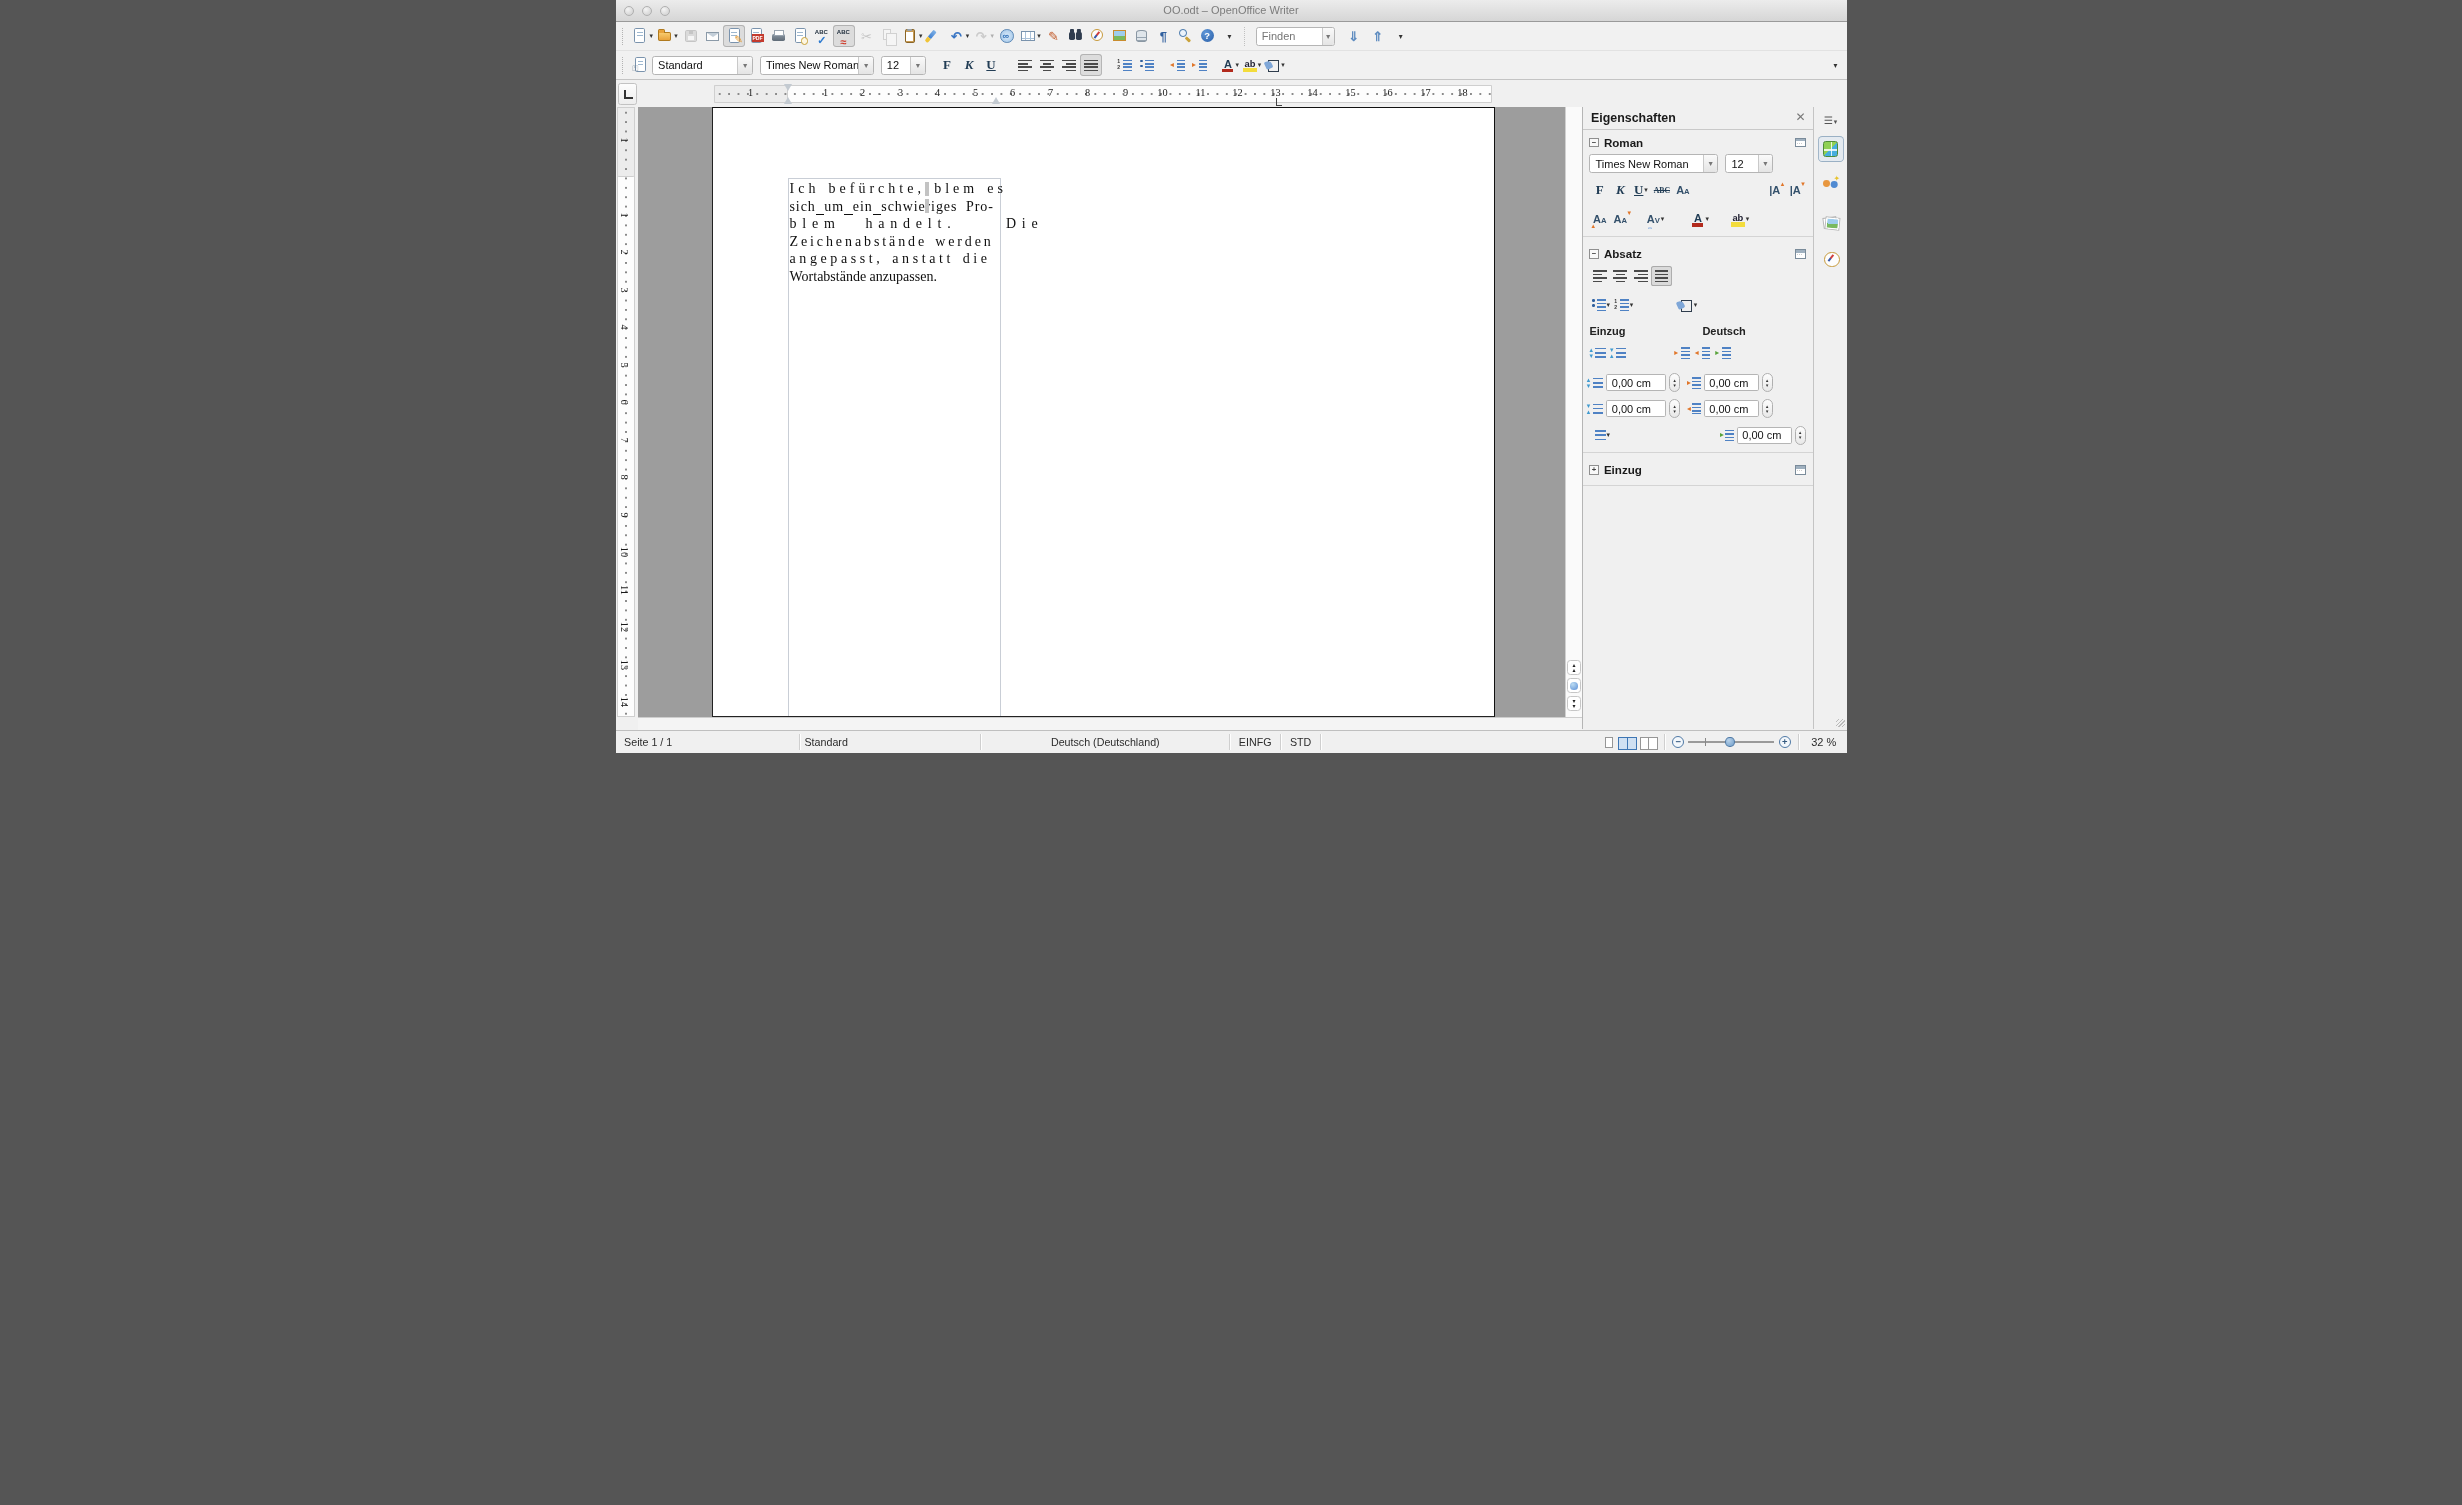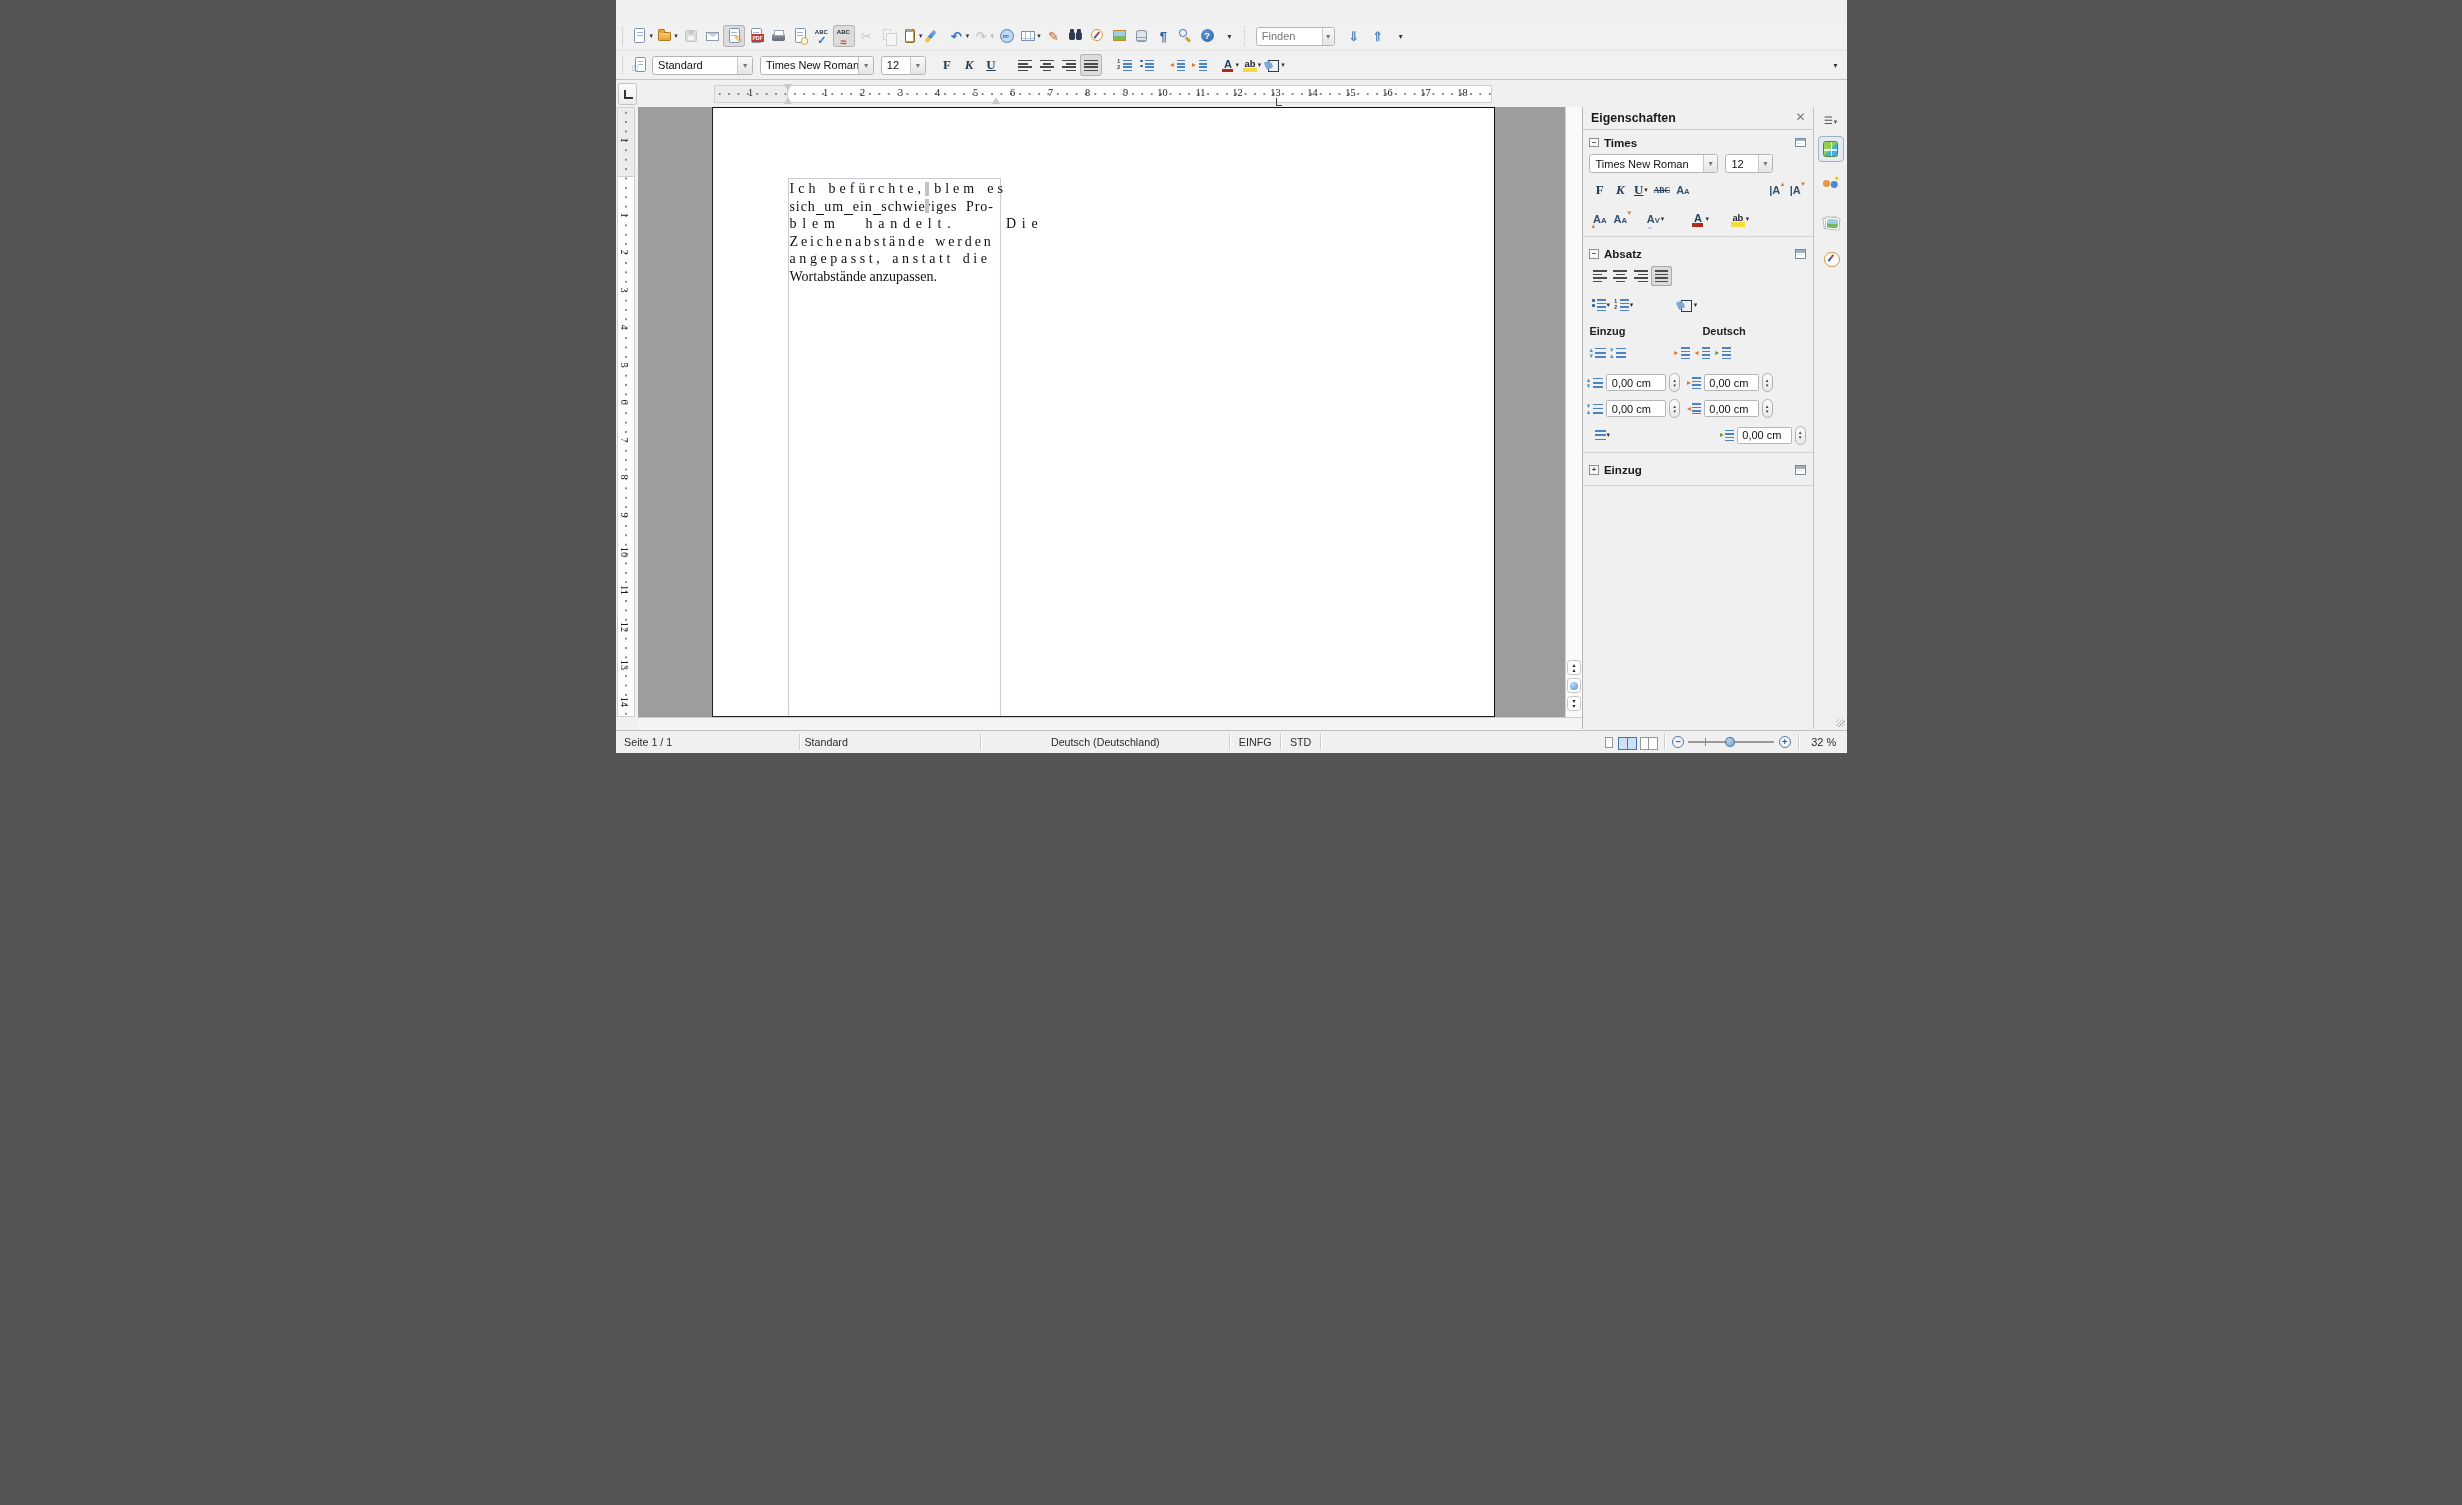--- a/index.html
+++ b/index.html
@@ -302,20 +302,28 @@
   .zhandle{position:absolute;left:37px;top:0.9px;width:9.4px;height:10.3px;border-radius:50%;
       border:0.9px solid #4f79a5;background:radial-gradient(circle at 35% 30%,#b8d2ea,#6f9cc8);}
   .st-zoom{width:48px;text-align:right;padding-right:10.3px;font-size:11px;}
   input.flat{border:none;outline:none;background:transparent;font:inherit;color:#111;width:100%;padding:0 5.1px;}
 </style>
 </head>
 <body>
 
 <div id="app">
 
+  <div class="titlebar">
+    <div class="tl-group">
+      <span class="tl"></span>
+      <span class="tl"></span>
+      <span class="tl"></span>
+    </div>
+    <div class="win-title">OO.odt – OpenOffice Writer</div>
+  </div>
 
   <div class="toolbar tb1">
     <span class="handle"></span>
     <span id="tb1-icons" style="display:flex;align-items:center;">
         <span class="tb-btn i-new-document dd">
           <span class="g">
             <span class="pgbase"></span>
           </span>
         </span>
         <span class="tb-btn i-open dd">
@@ -631,21 +639,21 @@
     <div class="sidebar">
       <div class="sb-panel">
         <div class="sb-head">
           <span class="sb-title">Eigenschaften</span>
           <span class="sb-close">✕</span>
         </div>
         <div style="position:absolute;left:0;top:24px;width:100%;">
 
           <div class="sec-h">
             <span class="cbox">−</span>
-            <span class="sec-label">Times</span>
+            <span class="sec-label">Roman</span>
             <span class="dlg"></span>
           </div>
           <div class="sb-row">
             <span class="combo" style="width:129px">
               <span class="val">Times New Roman</span>
               <span class="dz">▼</span>
             </span>
             <span class="combo" style="width:48px;margin-right:0">
               <span class="val">12</span>
               <span class="dz">▼</span>

